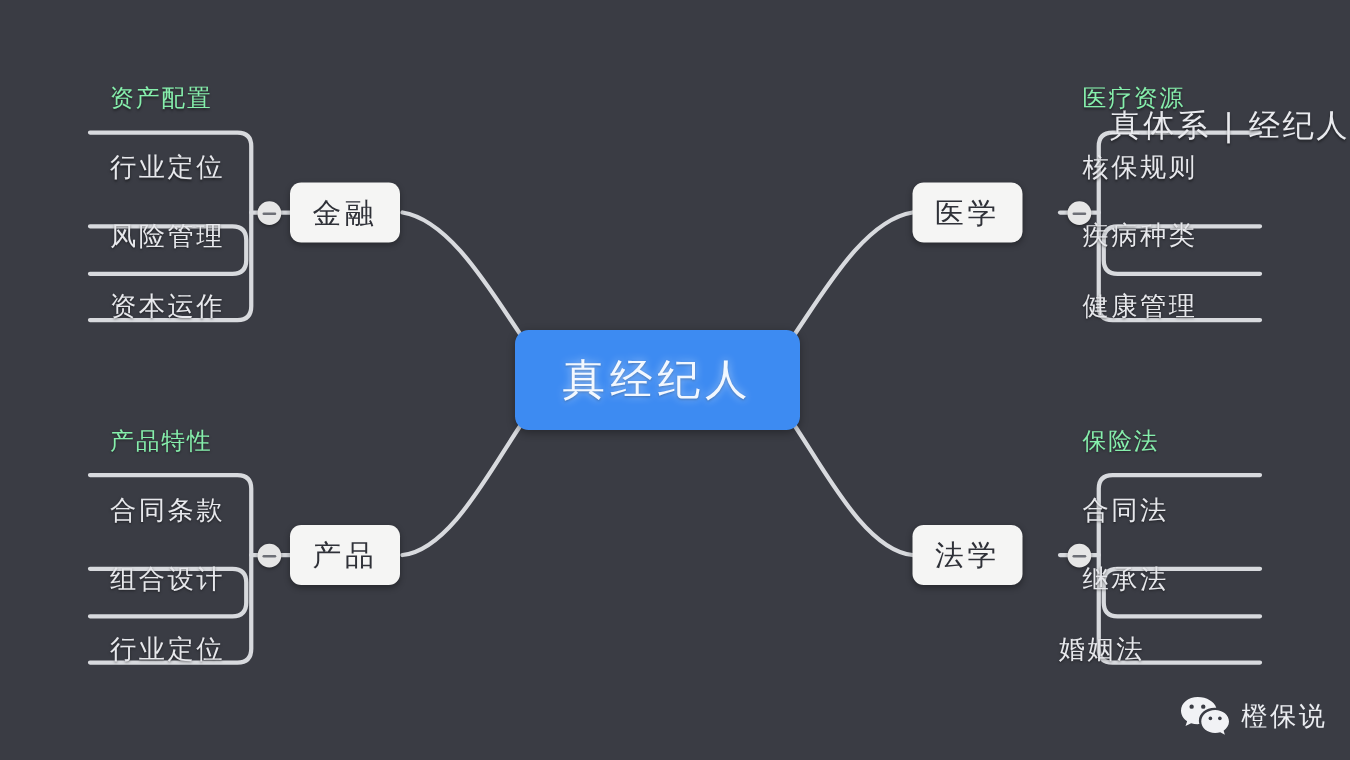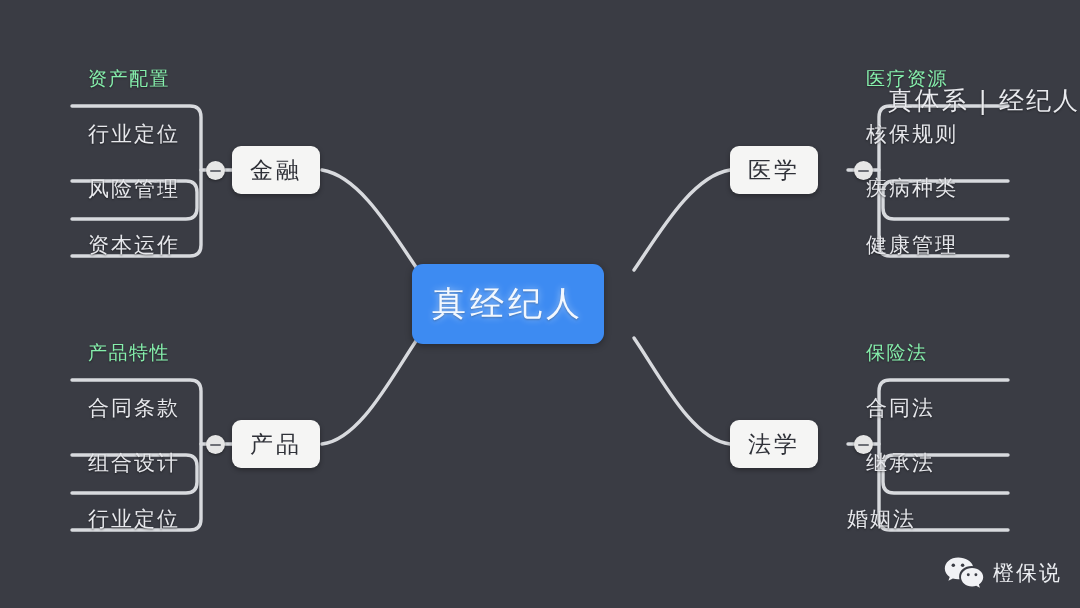--- a/index.html
+++ b/index.html
@@ -42,21 +42,21 @@
     font-weight: 400;
     text-shadow: 0 1px 2px rgba(0,0,0,.45);
     white-space: nowrap;
   }
 
   
   .root-node {
     position: absolute;
     left: 412px;
     top: 264px;
-    width: 192px;
+    width: 228px;
     height: 80px;
     border-radius: 11px;
     background: #3d8bf2;
     display: flex;
     align-items: center;
     justify-content: center;
     box-shadow: 0 2px 7px rgba(0,0,0,.33);
   }
   .root-node .label {
     font-size: 34px;

